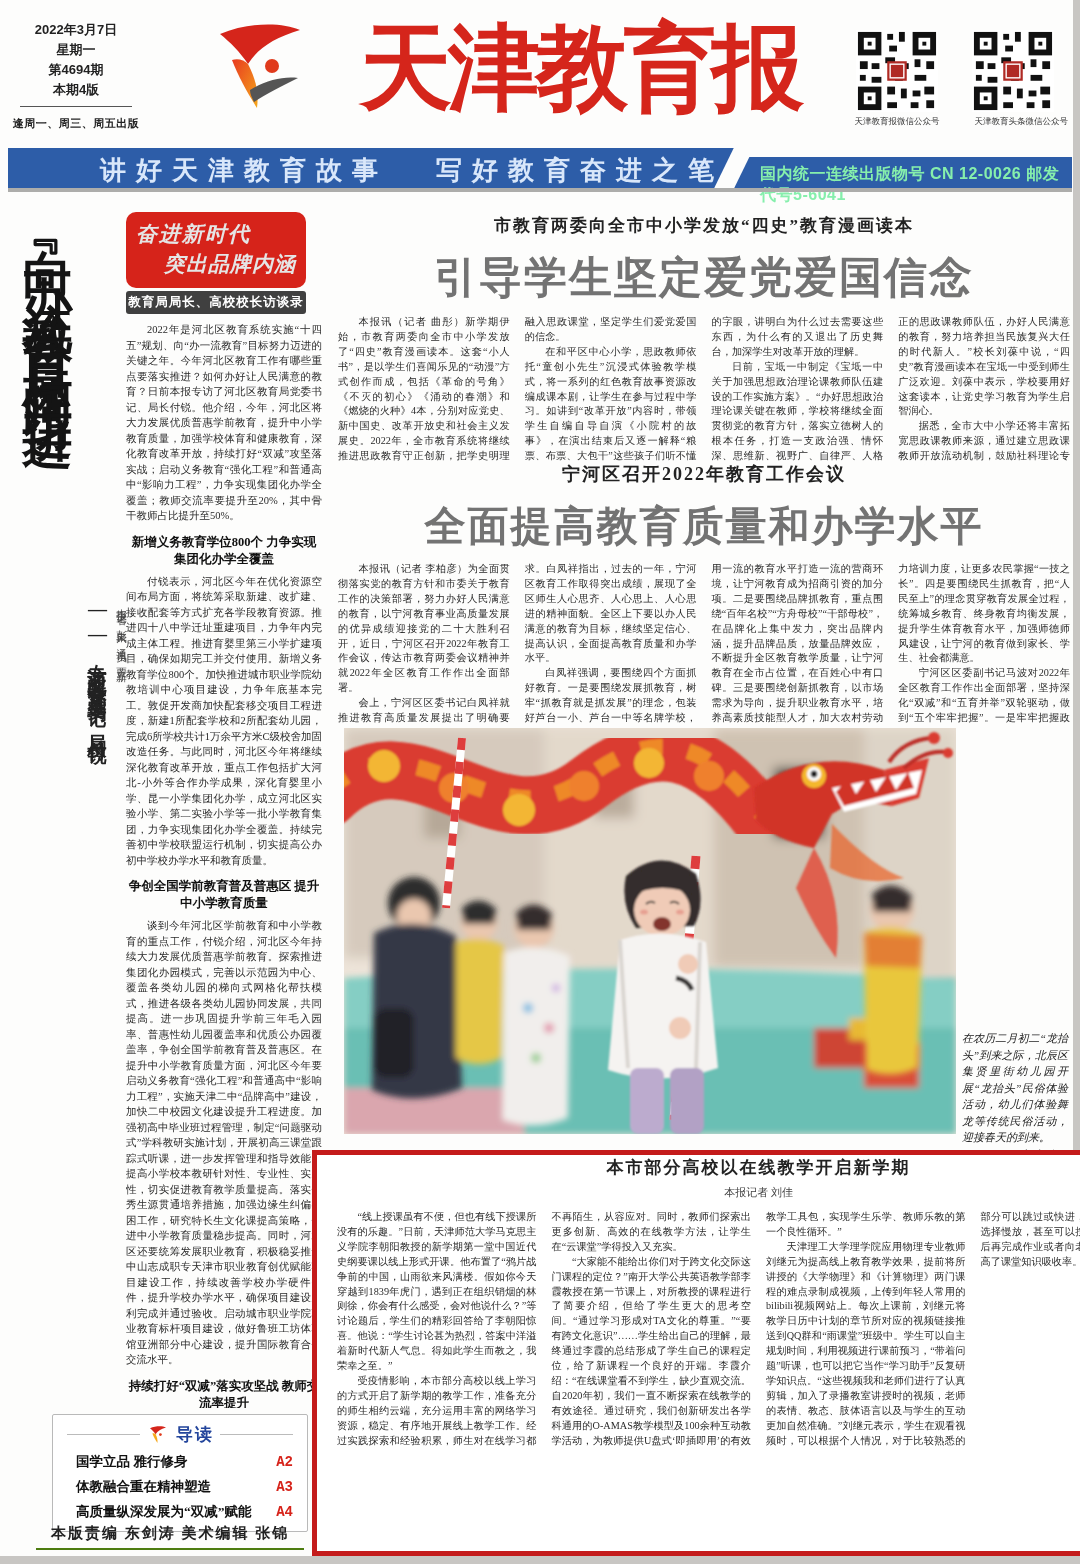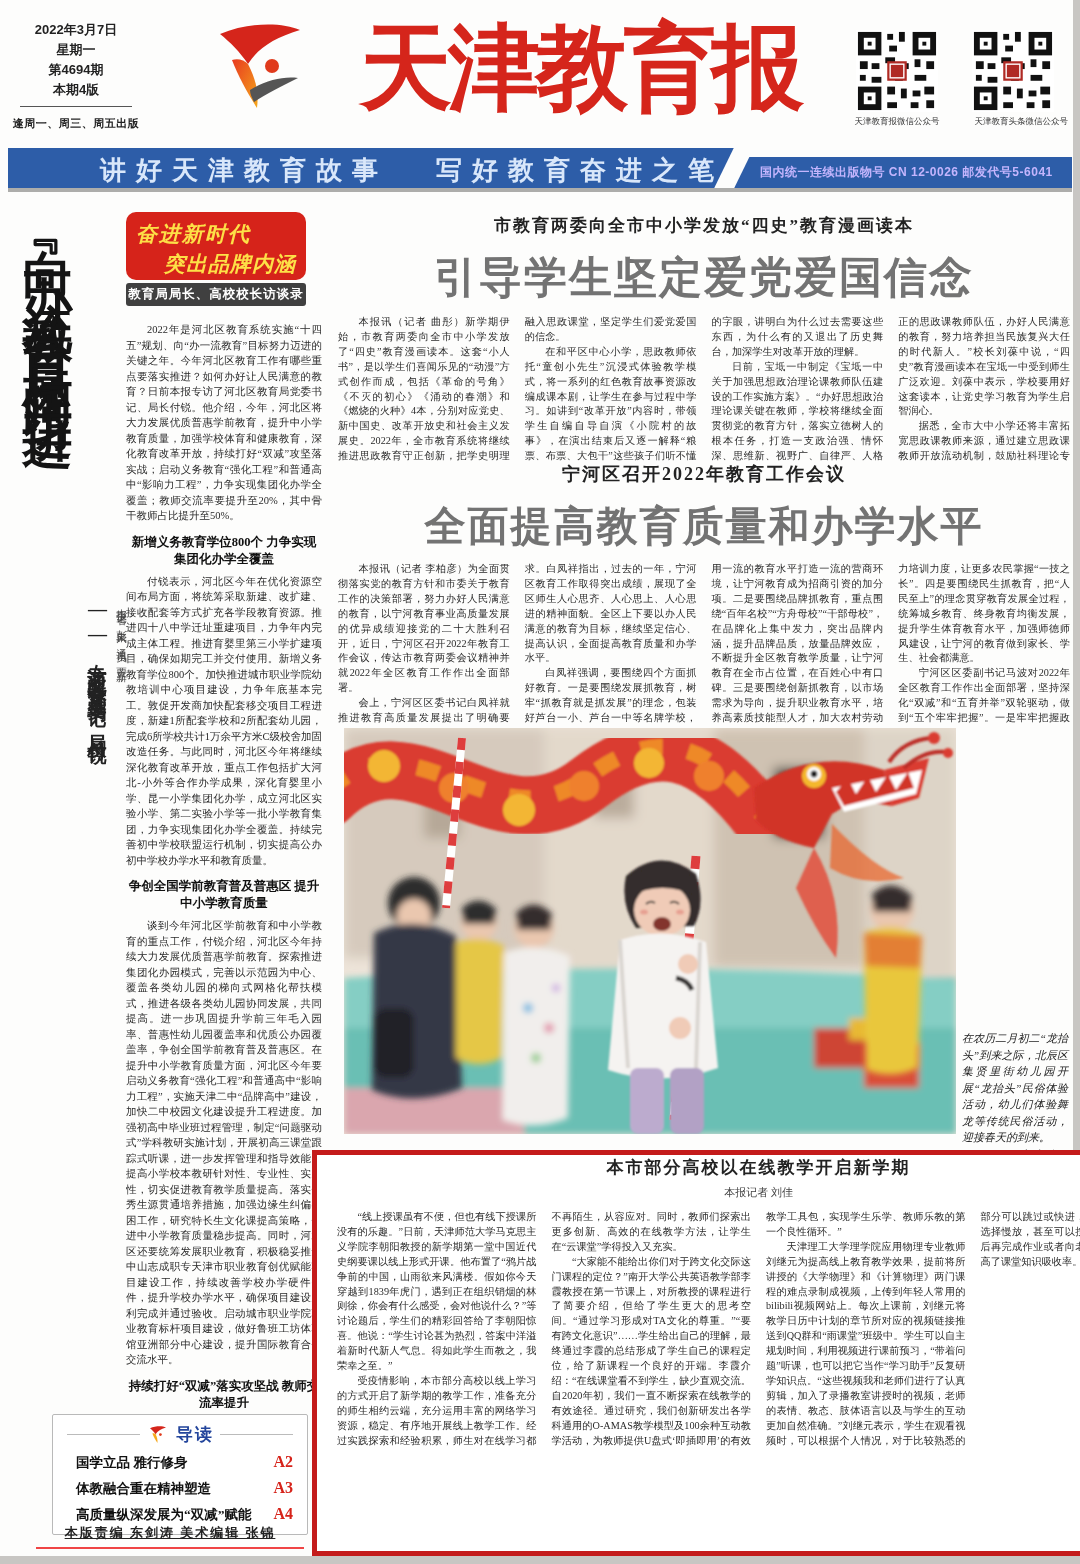--- a/index.html
+++ b/index.html
@@ -24,56 +24,56 @@
   .qr-cap.l{left:842px;} .qr-cap.r{left:958px;text-align:right;}
 
   
   .banner{position:absolute;left:8px;top:148px;width:1064px;height:40px;background:#2d5da8;}
   .banner .slogan{position:absolute;top:5px;font-family:"Liberation Sans",sans-serif;
                   font-weight:700;font-size:26px;letter-spacing:10px;color:#d9e7fa;}
   .banner .s1{left:92px;} .banner .s2{left:428px;}
   .banner .step{position:absolute;left:730px;top:0;width:334px;height:9px;background:#fdfdfc;}
   .banner .wedge{position:absolute;left:716px;top:0;width:20px;height:40px;background:#fdfdfc;transform:skewX(-26deg);}
   .banner .issn{position:absolute;left:752px;top:16px;width:310px;font-family:"Liberation Sans",sans-serif;
-                font-weight:700;font-size:12px;color:#c4b5fd;letter-spacing:.5px;}
+                font-weight:700;font-size:16px;color:#86efac;letter-spacing:.5px;}
   .banner-shadow{position:absolute;left:8px;top:188px;width:1064px;height:4px;background:#adadab;}
 
   
   .v-headline{position:absolute;left:12px;top:210px;height:990px;width:70px;
               writing-mode:vertical-rl;text-orientation:upright;
               font-size:50px;font-weight:900;letter-spacing:13px;color:#141414;}
   .v-subtitle{position:absolute;left:80px;top:598px;height:580px;width:30px;
               writing-mode:vertical-rl;text-orientation:upright;
               font-size:19px;font-weight:700;letter-spacing:4px;color:#222;}
   .v-byline{position:absolute;left:112px;top:600px;height:260px;width:16px;
             writing-mode:vertical-rl;text-orientation:upright;font-size:10.5px;letter-spacing:2px;color:#444;}
   .badge{position:absolute;left:126px;top:212px;width:180px;}
-  .badge-main{background:#d6231a;border-radius:10px;padding:8px 10px 2px;color:#fde047;
+  .badge-main{background:#d6231a;border-radius:10px;padding:8px 10px 10px;color:#e5e5e5;
               font-style:italic;font-weight:700;}
   .badge-main .l1{font-size:21px;letter-spacing:2px;}
   .badge-main .l2{font-size:21px;letter-spacing:1px;text-align:right;margin-top:2px;}
   .badge-strip{margin-top:3px;background:#404040;border-radius:3px;color:#fff;text-align:center;
                font-size:12.5px;font-weight:700;padding:3px 0;letter-spacing:1px;}
   .left-body{position:absolute;left:126px;top:322px;width:196px;height:1086px;overflow:hidden;
              font-size:10.5px;line-height:15.5px;text-align:justify;color:#2a2a2a;}
   .left-body p{margin:0;text-indent:2em;}
   .left-body h4{margin:10px 0 6px;text-align:center;font-size:12.5px;line-height:17px;font-weight:800;color:#111;}
 
   
   .daodu{position:absolute;left:52px;top:1414px;width:256px;background:#fff;border:1px solid #b9b9b9;
          border-radius:2px;padding:8px 14px 10px;box-sizing:border-box;}
   .daodu-head{display:flex;align-items:center;gap:6px;}
   .daodu-head .hline{flex:1;border-top:1px solid #bbb;}
   .daodu-title{font-size:17px;font-weight:900;color:#23459c;letter-spacing:2px;
                font-family:"Liberation Sans",sans-serif;}
   .daodu-item{display:flex;justify-content:space-between;align-items:baseline;margin-top:7px;padding-left:9px;}
   .daodu-item .t{font-size:13.5px;font-weight:800;color:#111;}
-  .daodu-item .p{font-size:16px;font-weight:900;color:#d6231a;font-family:Liberation Serif, serif;}
-  .editors{position:absolute;left:36px;top:1524px;width:268px;text-align:center;font-size:13px;
-           font-weight:700;letter-spacing:2px;padding-bottom:5px;border-bottom:2px solid #ef4444;color:#222;text-decoration:underline;}
+  .daodu-item .p{font-size:14px;font-weight:900;color:#d6231a;font-family:Liberation Mono, monospace;}
+  .editors{position:absolute;left:36px;top:1524px;width:268px;text-align:center;font-size:15px;
+           font-weight:700;letter-spacing:2px;padding-bottom:5px;border-bottom:2px solid #4d7c0f;color:#222;}
 
   
   .kicker{text-align:center;font-size:17px;font-weight:600;letter-spacing:2px;color:#222;margin:0;}
   .headline{text-align:center;font-weight:900;color:#737373;margin:16px 0 0;letter-spacing:2px;}
   .byline{text-align:center;font-size:11px;color:#444;margin:6px 0 0;}
   .col-body{column-gap:15px;column-fill:auto;text-align:justify;font-size:10.2px;line-height:14.9px;
             color:#2a2a2a;overflow:hidden;}
   .col-body p{margin:0;text-indent:2em;}
   .a1{position:absolute;left:338px;top:214px;width:732px;}
   .a1 .headline{font-size:43px;line-height:50px;}

